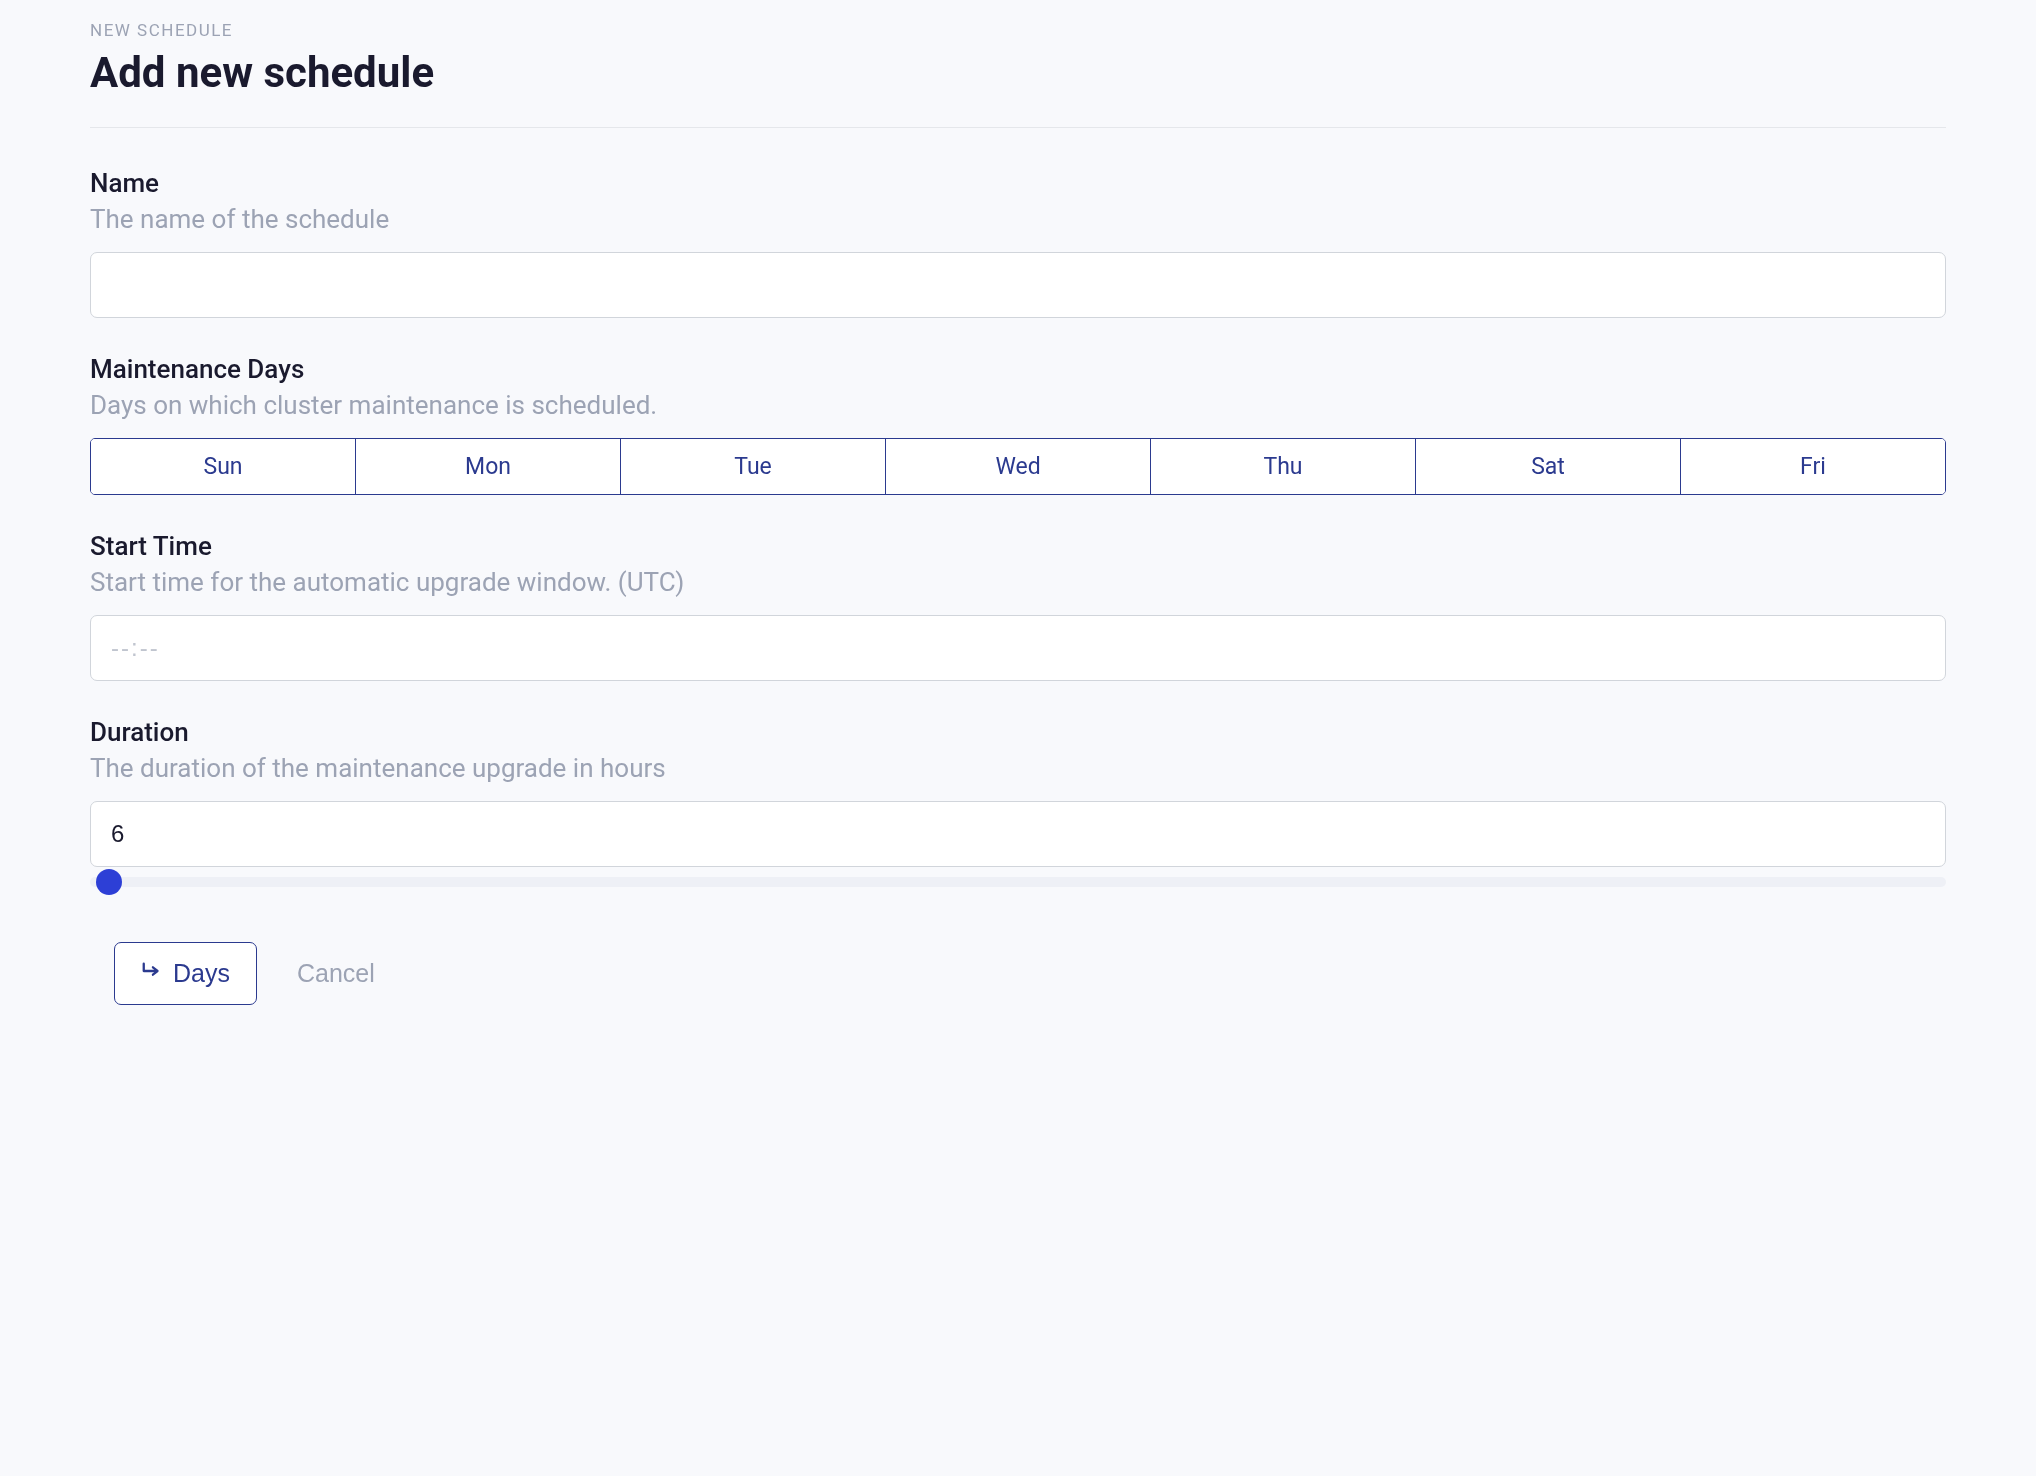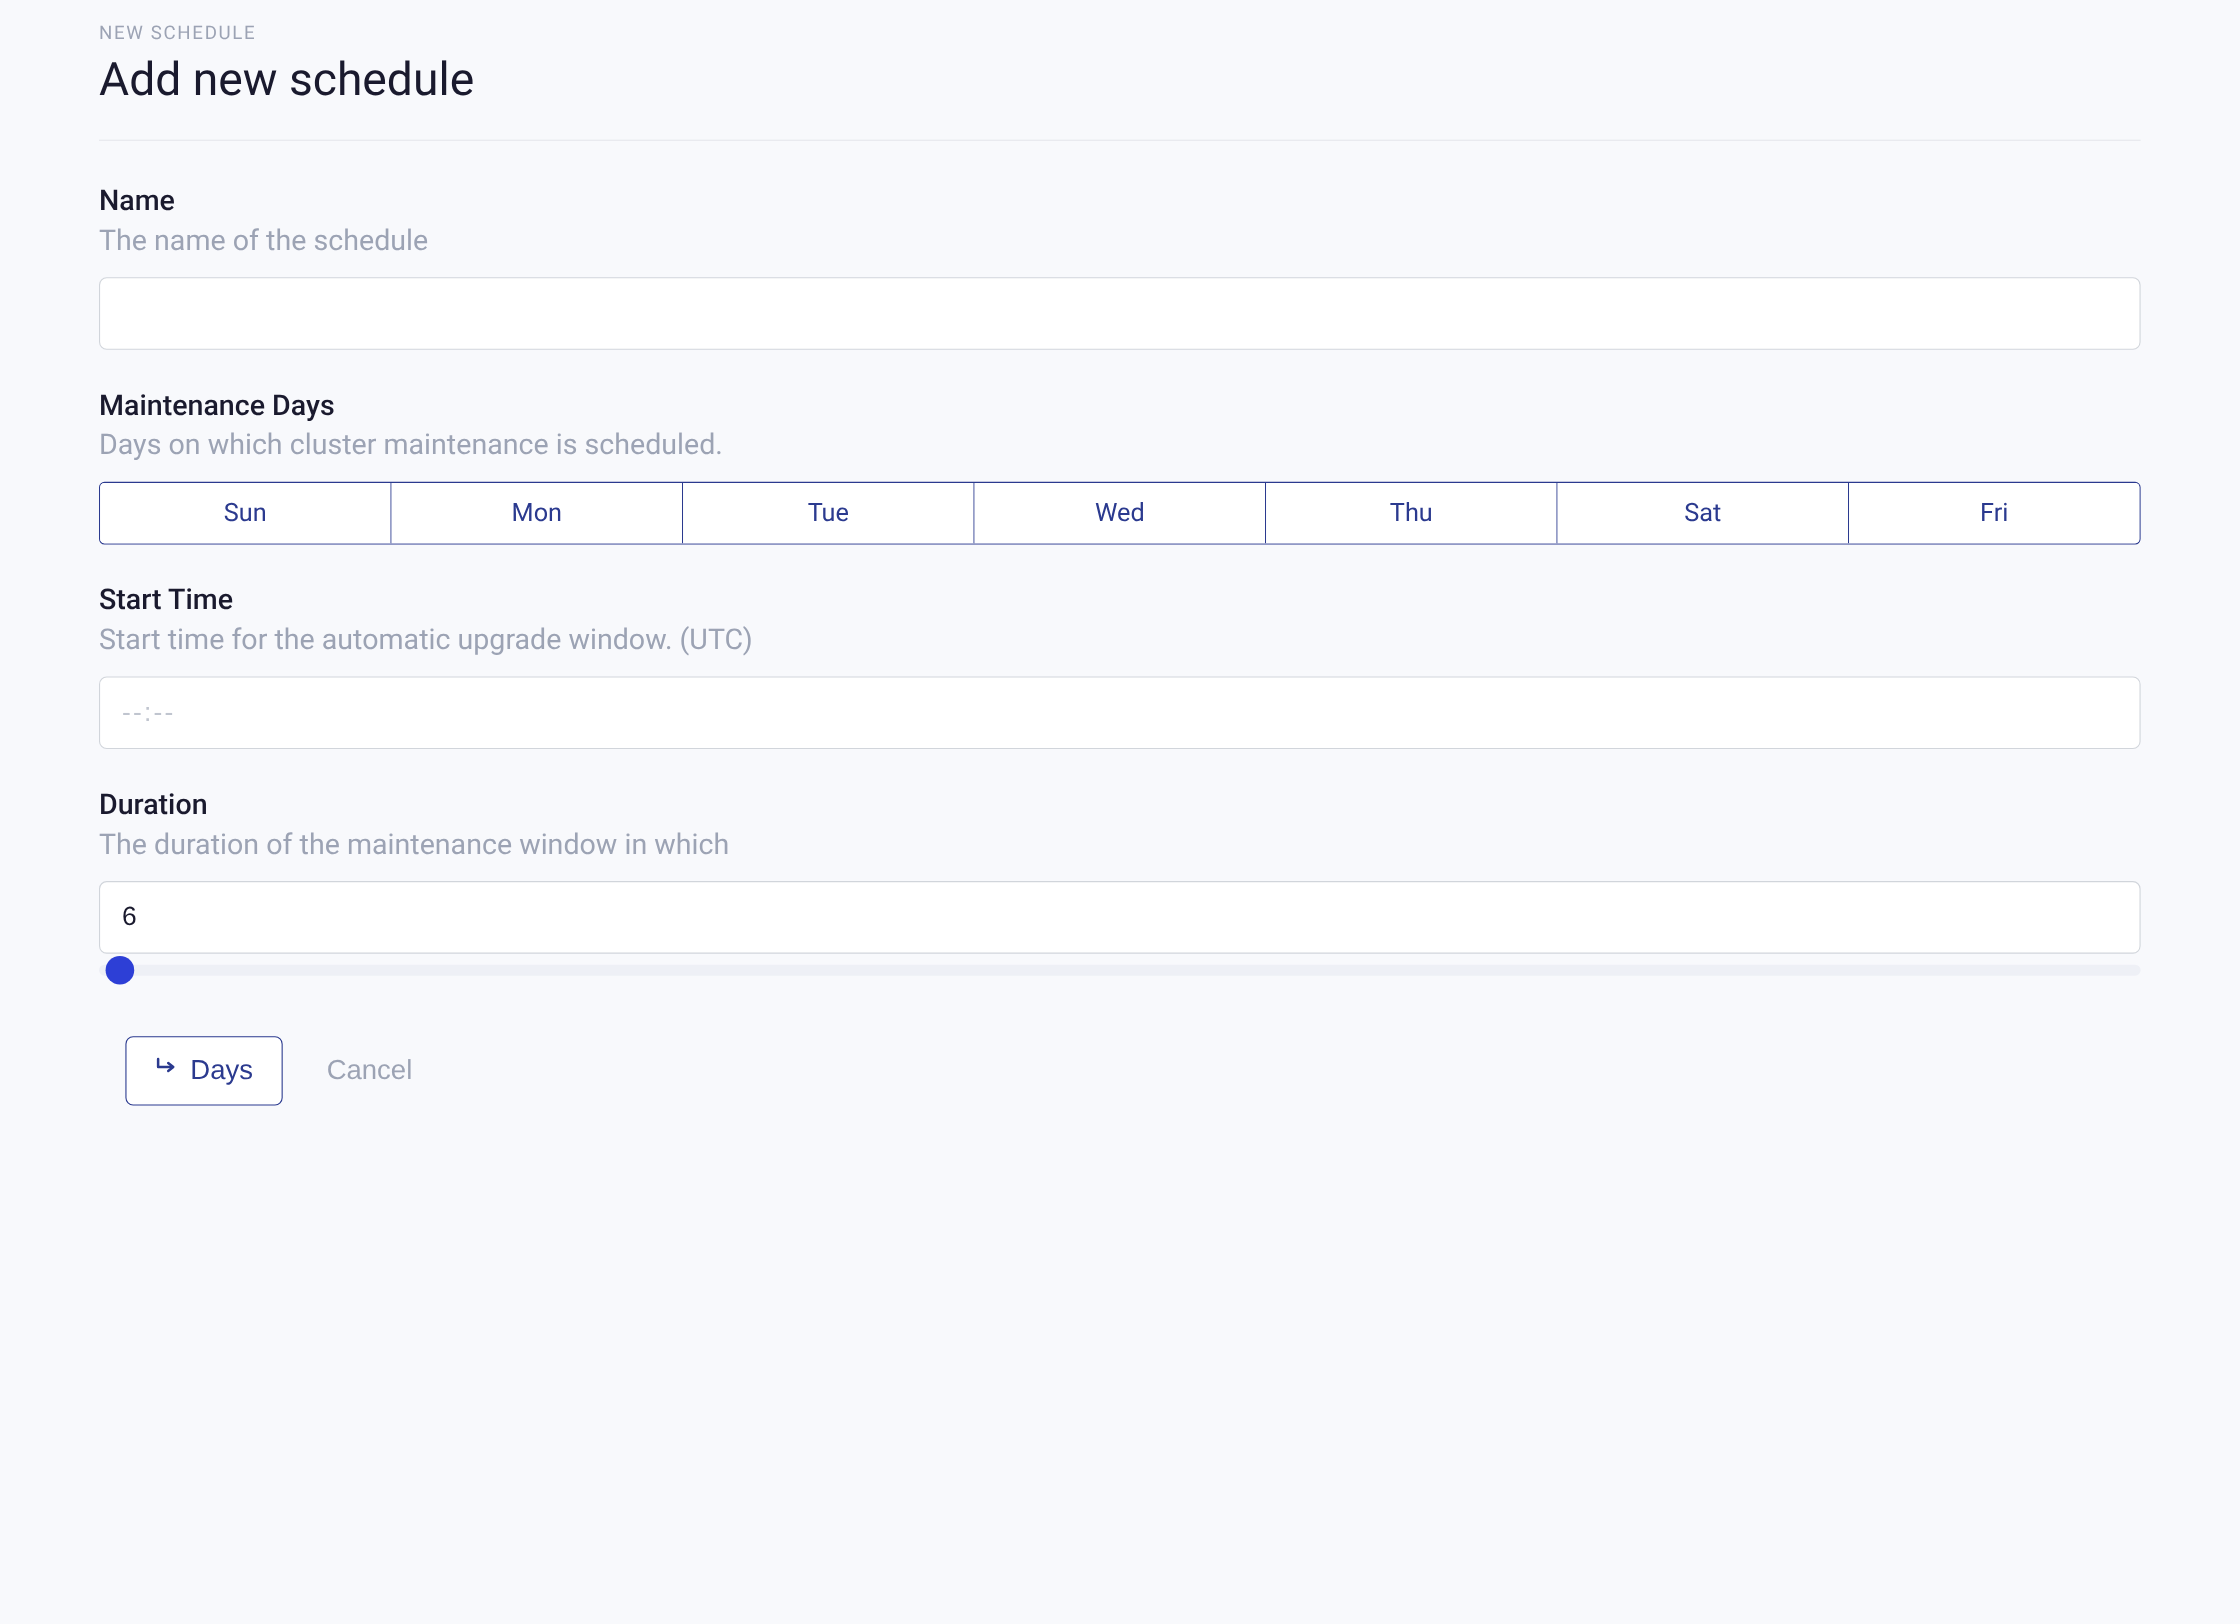--- a/index.html
+++ b/index.html
@@ -18,21 +18,21 @@
     .breadcrumb {
       font-size: 17px;
       font-weight: 400;
       letter-spacing: 1.5px;
       color: #9ca3b4;
       margin-bottom: 8px;
     }
     
     .page-title {
       font-size: 42px;
-      font-weight: 400;
+      font-weight: 700;
       color: #1a1a2e;
       margin-bottom: 30px;
     }
     
     .divider {
       border: none;
       border-top: 1px solid #e5e7eb;
       margin-bottom: 40px;
     }
     
@@ -184,21 +184,21 @@
 </div>
 
 <div class="form-group">
   <div class="field-label">Start Time</div>
   <div class="field-description">Start time for the automatic upgrade window. (UTC)</div>
   <input type="text" class="text-input" placeholder="--:--" style="">
 </div>
 
 <div class="form-group">
   <div class="field-label">Duration</div>
-  <div class="field-description">The duration of the maintenance window in which</div>
+  <div class="field-description">The duration of the maintenance upgrade in hours</div>
   <input type="text" class="text-input" value="6" style="">
   <div class="slider-container">
     <div class="slider-track">
       <div class="slider-thumb"></div>
     </div>
   </div>
 </div>
 
 <div class="button-row">
   <button class="save-button">

